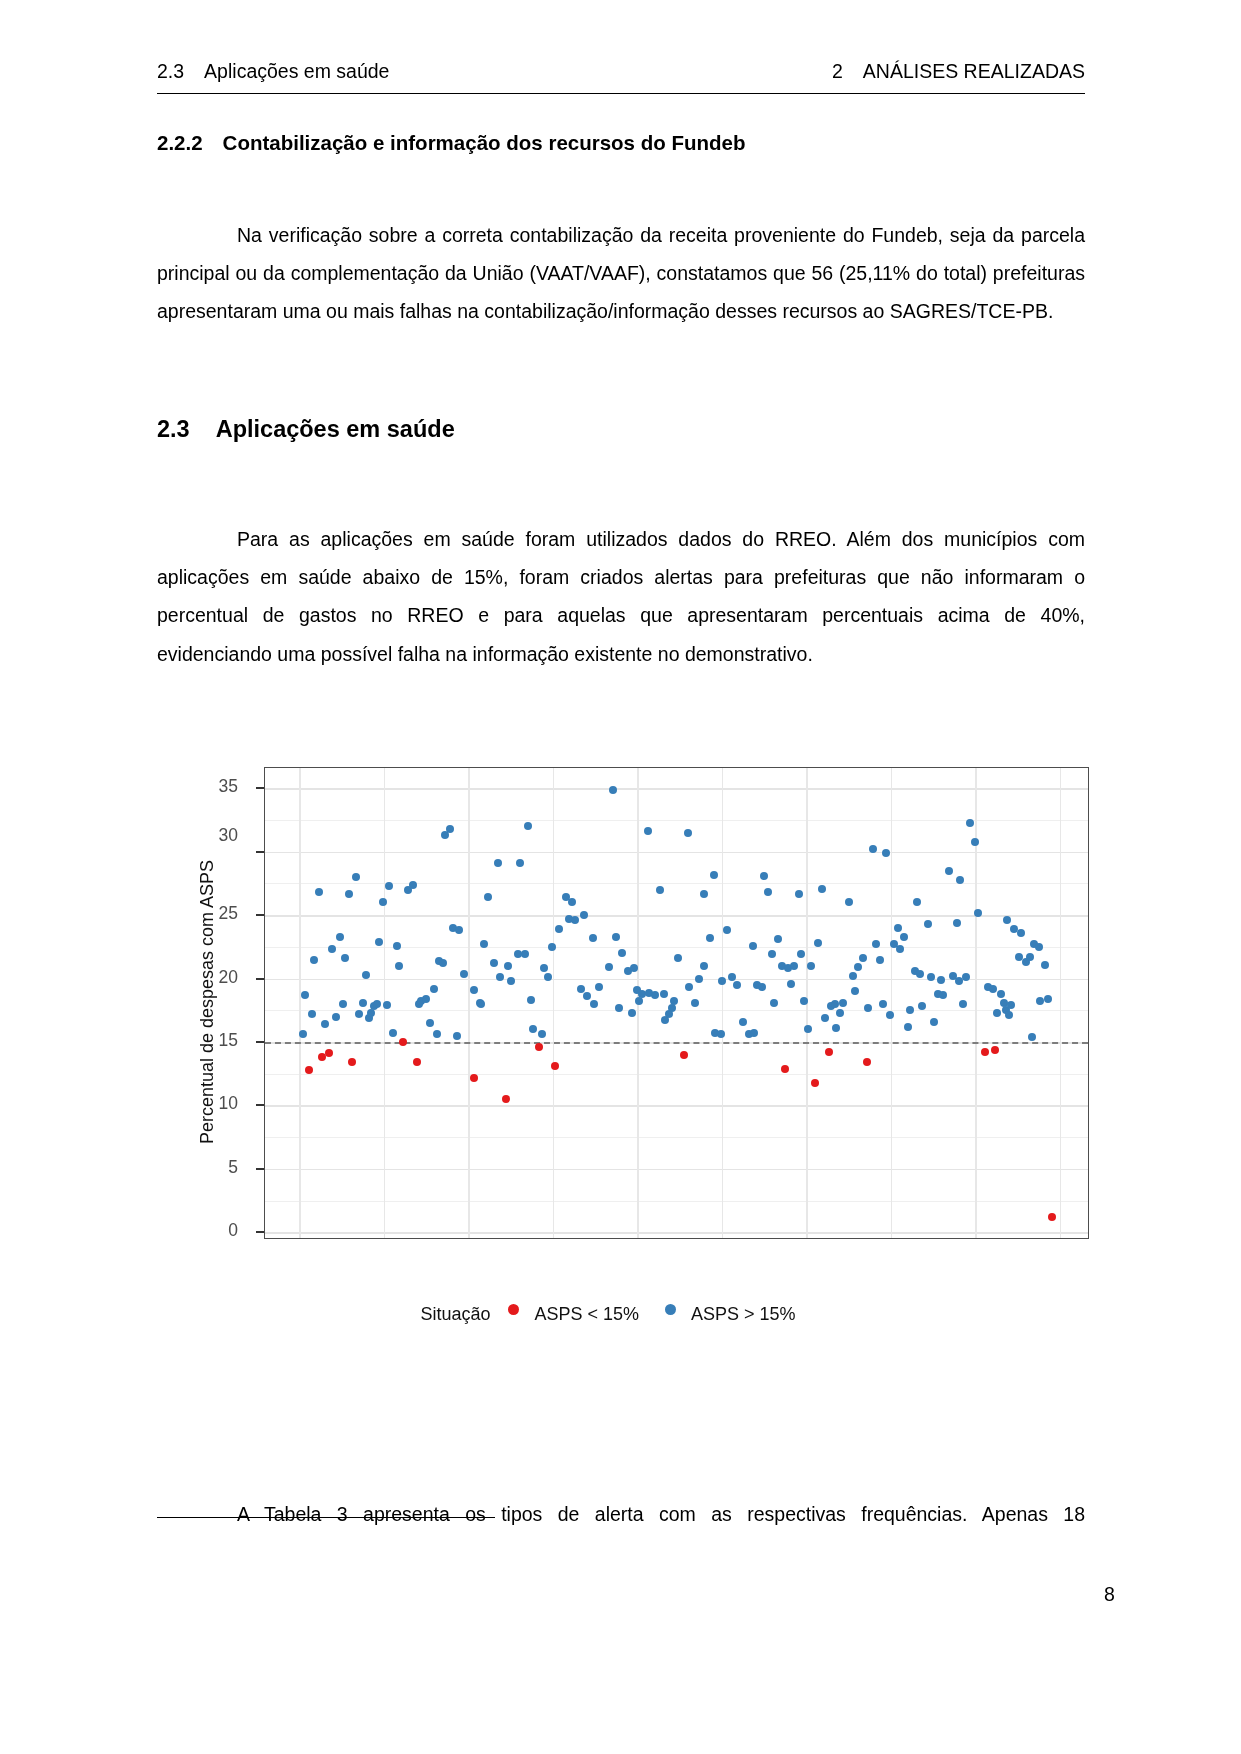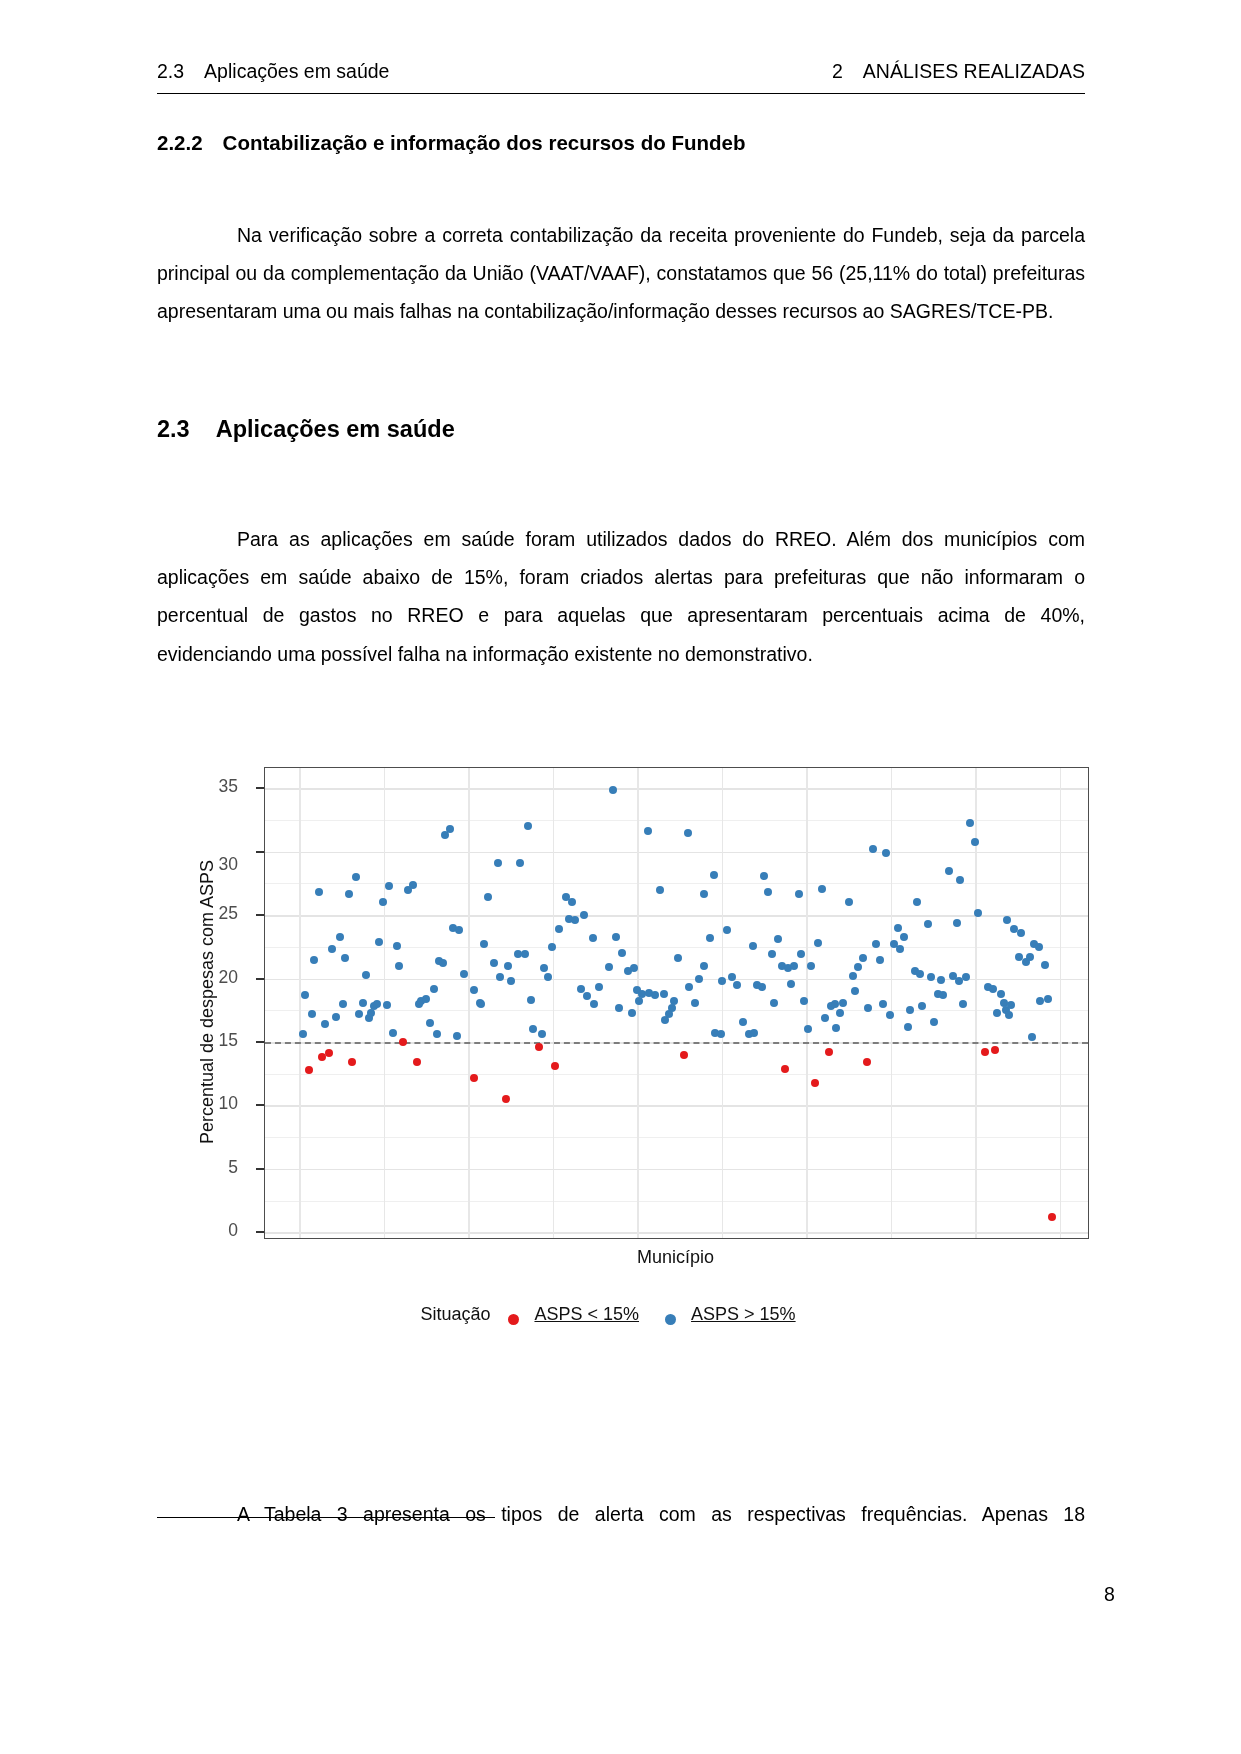--- a/index.html
+++ b/index.html
@@ -34,21 +34,21 @@
   .ylabels{left:186px;top:767px;width:64px;height:470px;}
   .ylab{position:absolute;right:12px;width:52px;text-align:right;font-size:17.5px;color:#4d4d4d;}
   .yaxis-title{left:207px;top:1002px;transform:translate(-50%,-50%) rotate(-90deg);
                font-size:18px;color:#111;white-space:nowrap;}
   .xaxis-title{left:264px;top:1247px;width:823px;text-align:center;font-size:18px;color:#111;}
   
   .legend{left:157px;top:1304px;width:928px;display:flex;justify-content:center;align-items:center;
           font-size:18px;color:#111;}
   .legend-title{margin-right:18px;}
   .legend-dot{width:11px;height:11px;border-radius:50%;display:inline-block;margin-right:15px;}
-  .legend-entry{display:flex;align-items:flex-end;margin-right:26px;text-decoration:underline;}
+  .legend-entry{display:flex;align-items:flex-start;margin-right:26px;}
   
   .caption{left:157px;top:1390px;width:928px;text-align:center;font-size:19.5px;}
   .footrule{left:157px;top:1517px;width:338px;height:0;border-top:1.4px solid #000;}
   .footnote{left:180px;top:1526px;width:905px;font-size:17px;}
   .pagenum{left:1104px;top:1583px;font-size:19.5px;}
 </style>
 </head>
 <body>
 
 <div class="page">
@@ -74,21 +74,21 @@
   <p class="abs para p2">Para as aplicações em saúde foram utilizados dados do RREO. Além dos municípios com aplicações em saúde abaixo de 15%, foram criados alertas para prefeituras que não informaram o percentual de gastos no RREO e para aquelas que apresentaram percentuais acima de 40%, evidenciando uma possível falha na informação existente no demonstrativo.</p>
 
   <div class="abs yaxis-title">Percentual de despesas com ASPS</div>
   <div class="abs ylabels" id="ylabels">
       <div class="ylab" style="top: 453.291px;">0</div>
       <div class="ylab" style="top: 389.864px;">5</div>
       <div class="ylab" style="top: 326.436px;">10</div>
       <div class="ylab" style="top: 263.008px;">15</div>
       <div class="ylab" style="top: 199.58px;">20</div>
       <div class="ylab" style="top: 136.152px;">25</div>
-      <div class="ylab" style="top: 87px;">30</div>
+      <div class="ylab" style="top: 58px;">30</div>
       <div class="ylab" style="top: 9.2969px;">35</div>
     </div>
   <div class="abs panel" id="panel">
       <div class="grid-h minor" style="top: 432.578px;"></div>
       <div class="grid-h minor" style="top: 369.15px;"></div>
       <div class="grid-h minor" style="top: 305.722px;"></div>
       <div class="grid-h minor" style="top: 242.294px;"></div>
       <div class="grid-h minor" style="top: 178.866px;"></div>
       <div class="grid-h minor" style="top: 115.439px;"></div>
       <div class="grid-h minor" style="top: 52.0108px;"></div>
@@ -326,21 +326,20 @@
       <div class="pt" style="left: 289.696px; top: 298.111px; background: rgb(228, 26, 28);"></div>
       <div class="pt" style="left: 418.907px; top: 286.694px; background: rgb(228, 26, 28);"></div>
       <div class="pt" style="left: 520.136px; top: 300.648px; background: rgb(228, 26, 28);"></div>
       <div class="pt" style="left: 549.764px; top: 314.602px; background: rgb(228, 26, 28);"></div>
       <div class="pt" style="left: 563.755px; top: 284.157px; background: rgb(228, 26, 28);"></div>
       <div class="pt" style="left: 601.613px; top: 294.305px; background: rgb(228, 26, 28);"></div>
       <div class="pt" style="left: 720.125px; top: 284.157px; background: rgb(228, 26, 28);"></div>
       <div class="pt" style="left: 730.001px; top: 281.619px; background: rgb(228, 26, 28);"></div>
       <div class="pt" style="left: 786.788px; top: 449.069px; background: rgb(228, 26, 28);"></div>
     </div>
-  <div class="abs xaxis-title">Município</div>
 
   <div class="abs legend">
     <span class="legend-title">Situação</span>
     <span class="legend-entry">
       <span class="legend-dot" style="background: rgb(228, 26, 28);"></span>
       <span>ASPS &lt; 15%</span>
     </span>
     <span class="legend-entry">
       <span class="legend-dot" style="background: rgb(55, 126, 184);"></span>
       <span>ASPS &gt; 15%</span>

